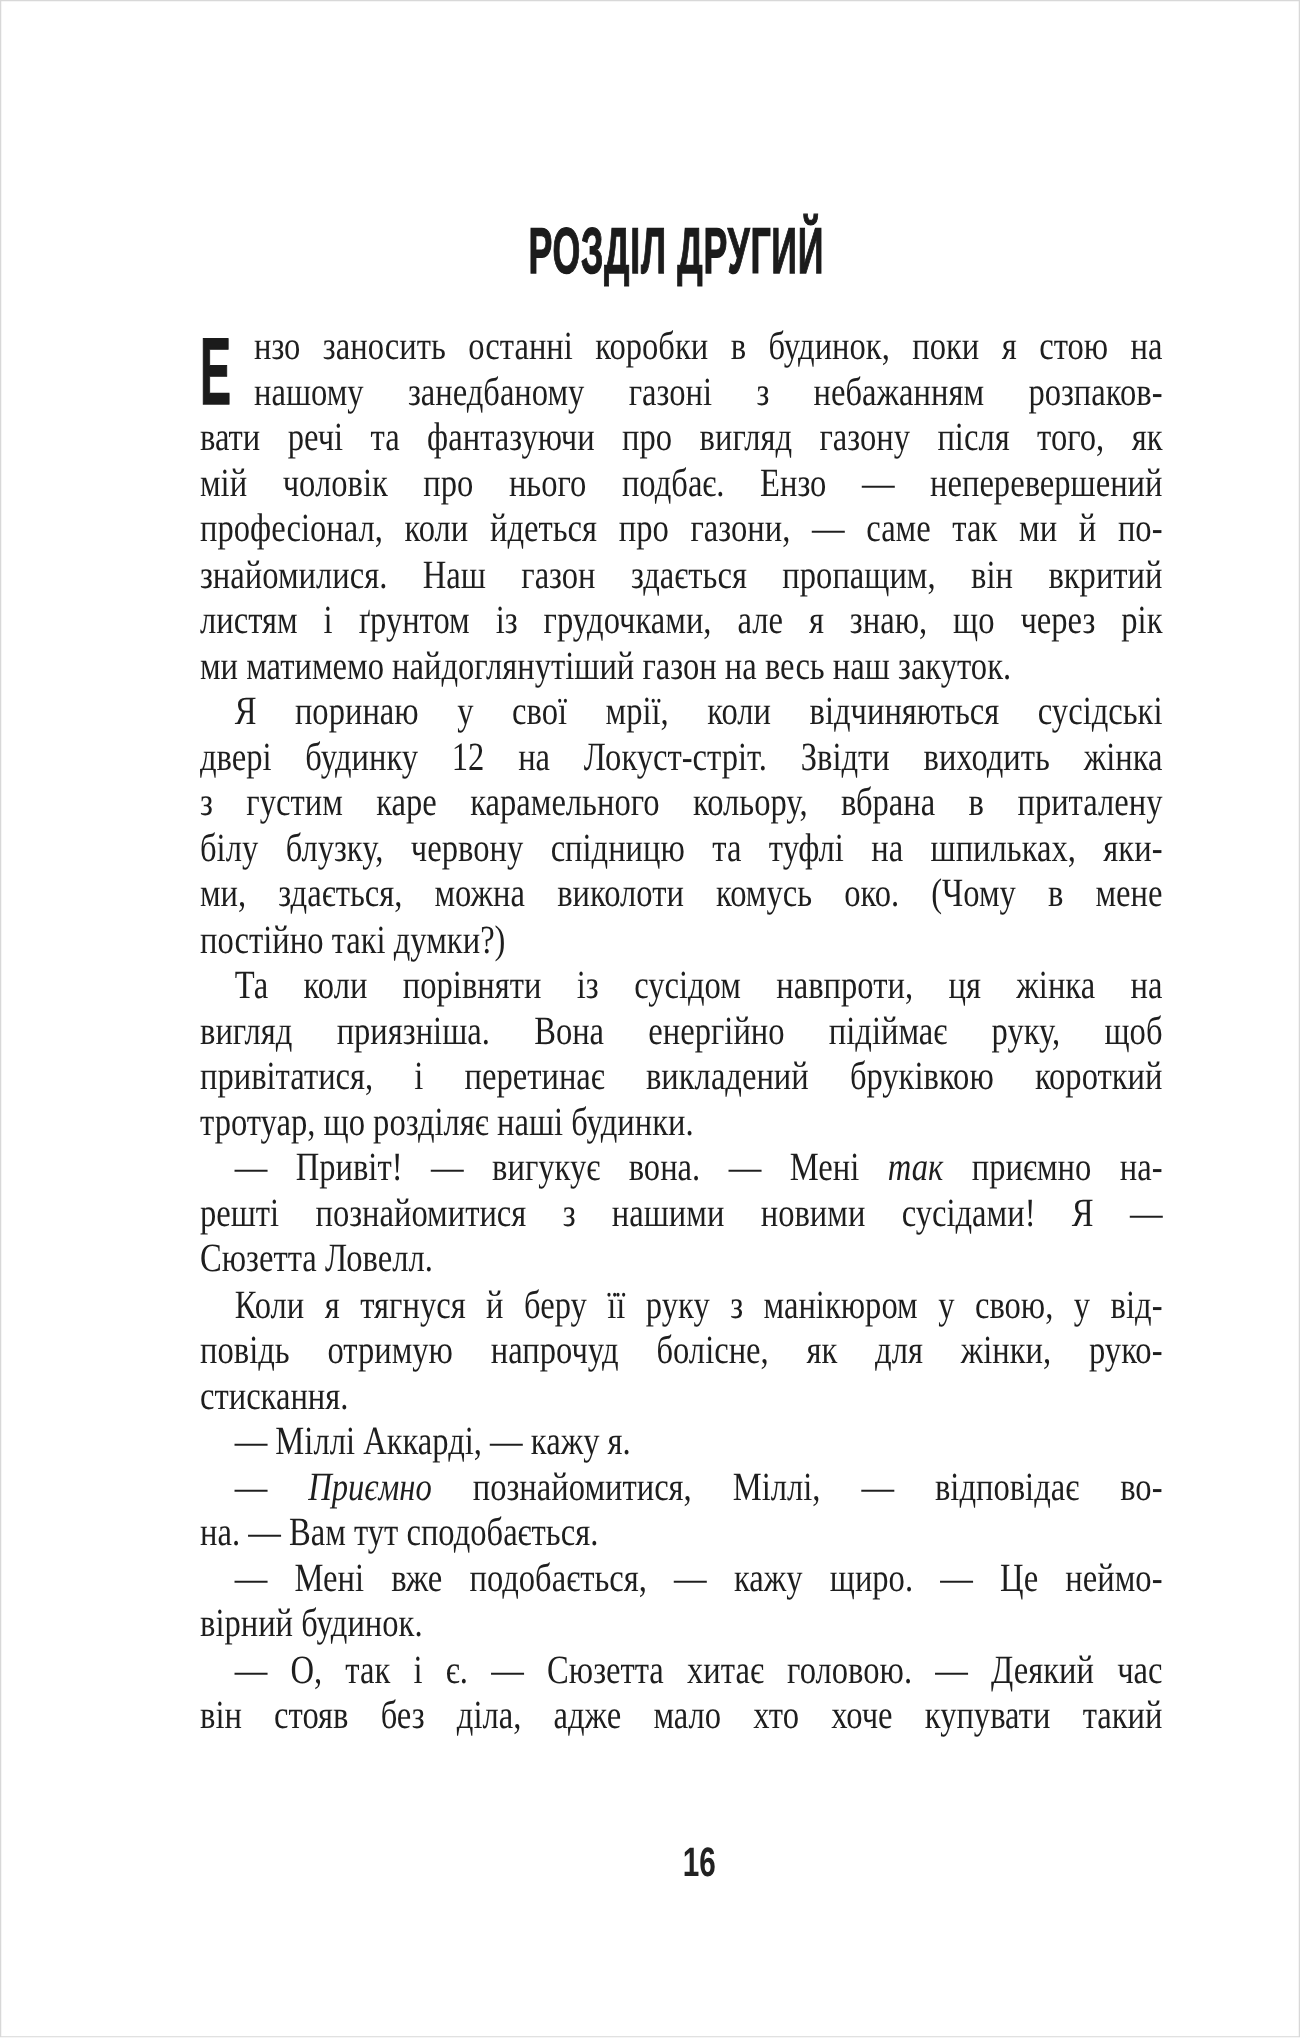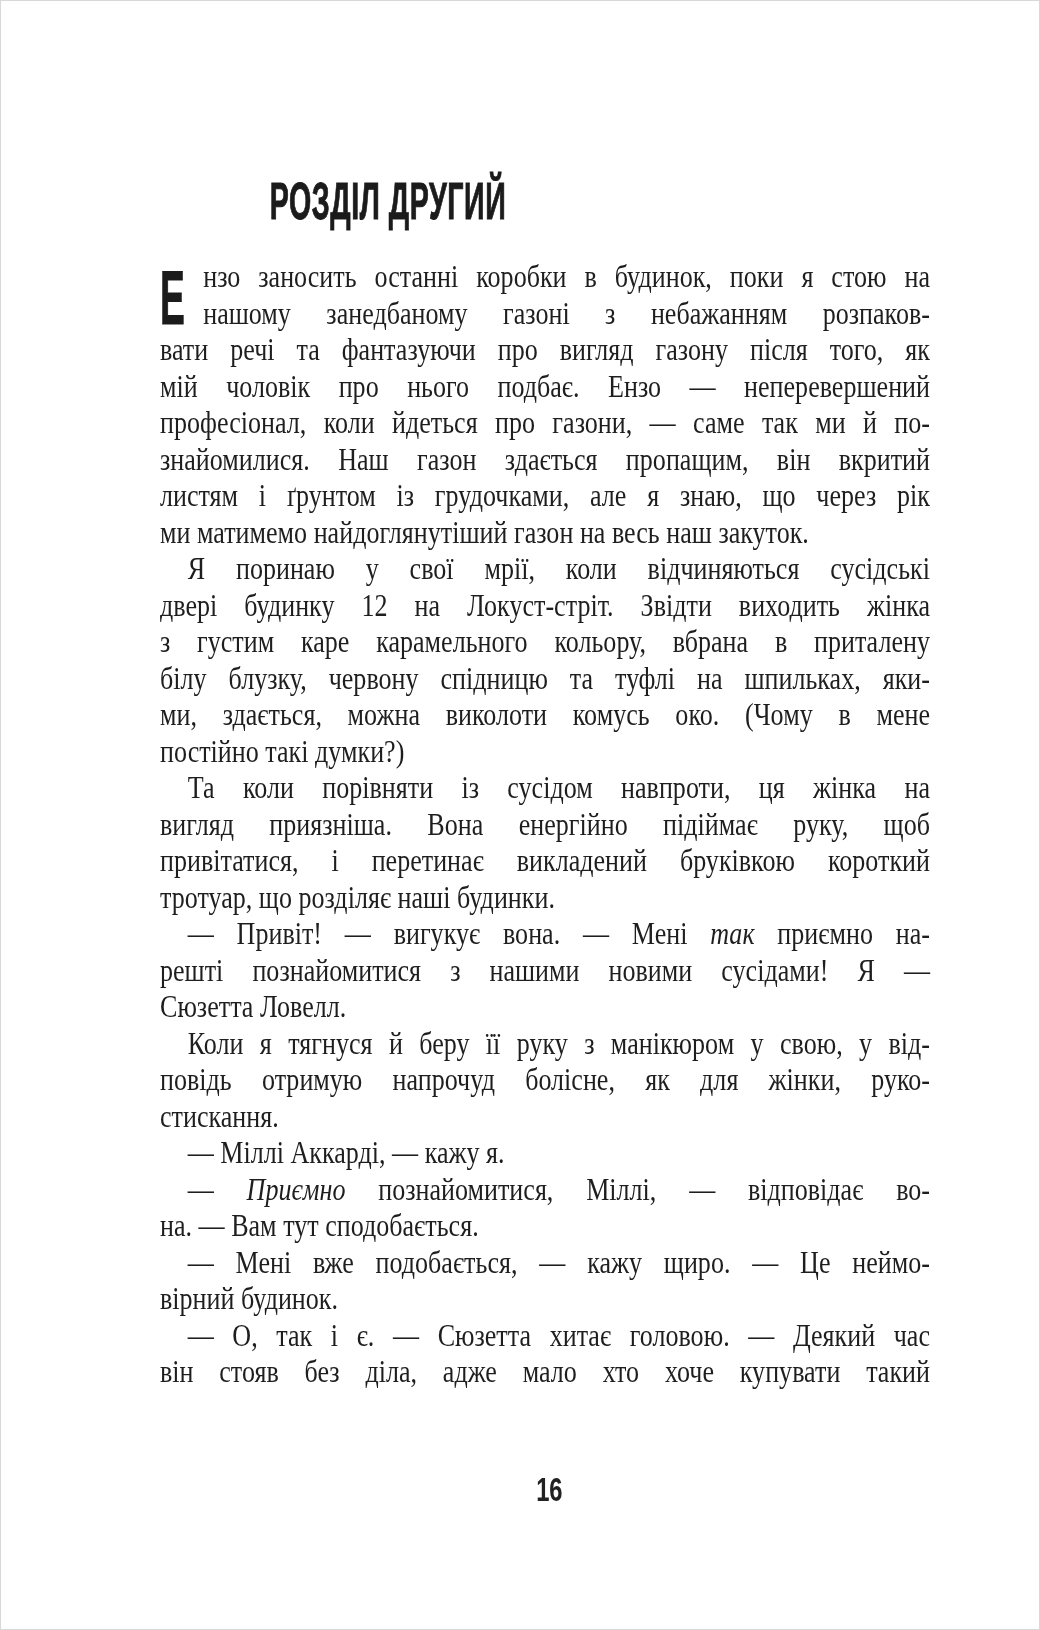--- a/index.html
+++ b/index.html
@@ -13,24 +13,25 @@
     width: 1040px;
     height: 1630px;
     background: #ffffff;
     box-shadow: inset 0 0 0 1px #d8d8d8;
     overflow: hidden;
   }
 
   
   .chapter-title {
     position: absolute;
-    left: 173px;
+    left: 156px;
     top: 172px;
     width: 770px;
     margin: 0;
+    text-align: center;
     white-space: nowrap;
   }
   .chapter-title .title-inner {
     display: inline-block;
     font-family: "Liberation Sans", "DejaVu Sans", sans-serif;
     font-weight: bold;
     font-size: 52px;
     line-height: 1.15;
     letter-spacing: 1px;
     color: #1b1b1b;
@@ -84,21 +85,21 @@
     line-height: 73px;
     color: #1b1b1b;
     transform: scaleX(0.6);
     transform-origin: 0 0;
     -webkit-text-stroke: 1px currentColor;
   }
 
   
   .page-number {
     position: absolute;
-    left: 164px;
+    left: 174px;
     top: 1473px;
     width: 770px;
     text-align: center;
   }
   .page-number .folio-inner {
     display: inline-block;
     font-family: "Liberation Sans", "DejaVu Sans", sans-serif;
     font-weight: bold;
     font-size: 33px;
     line-height: 1;

